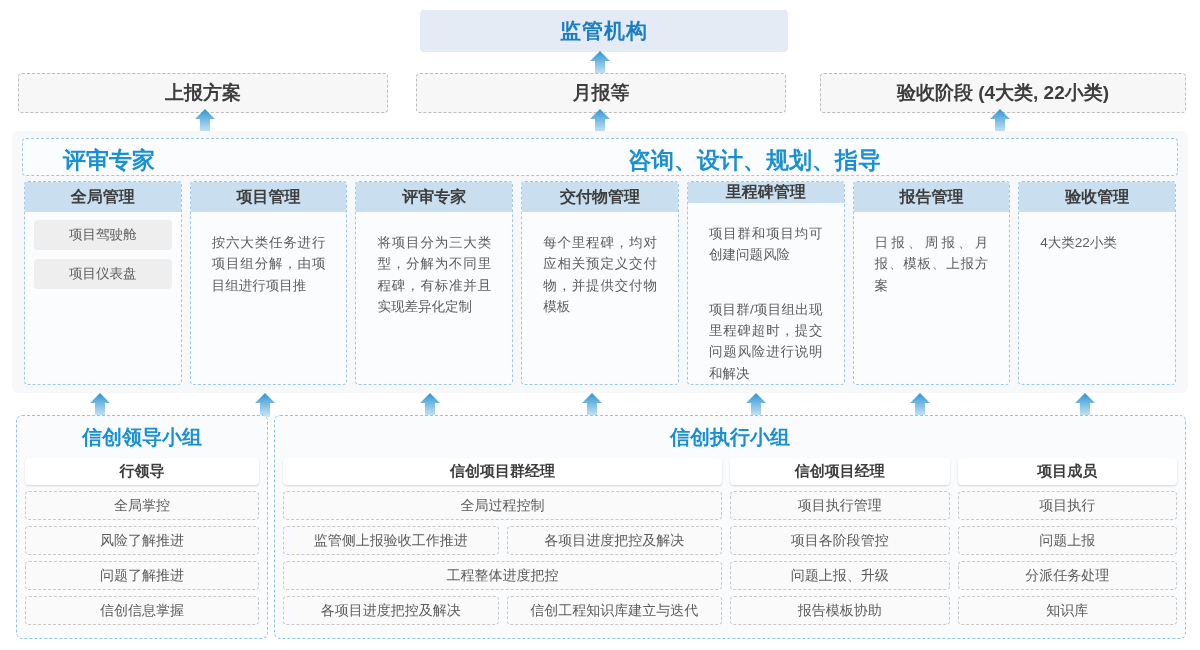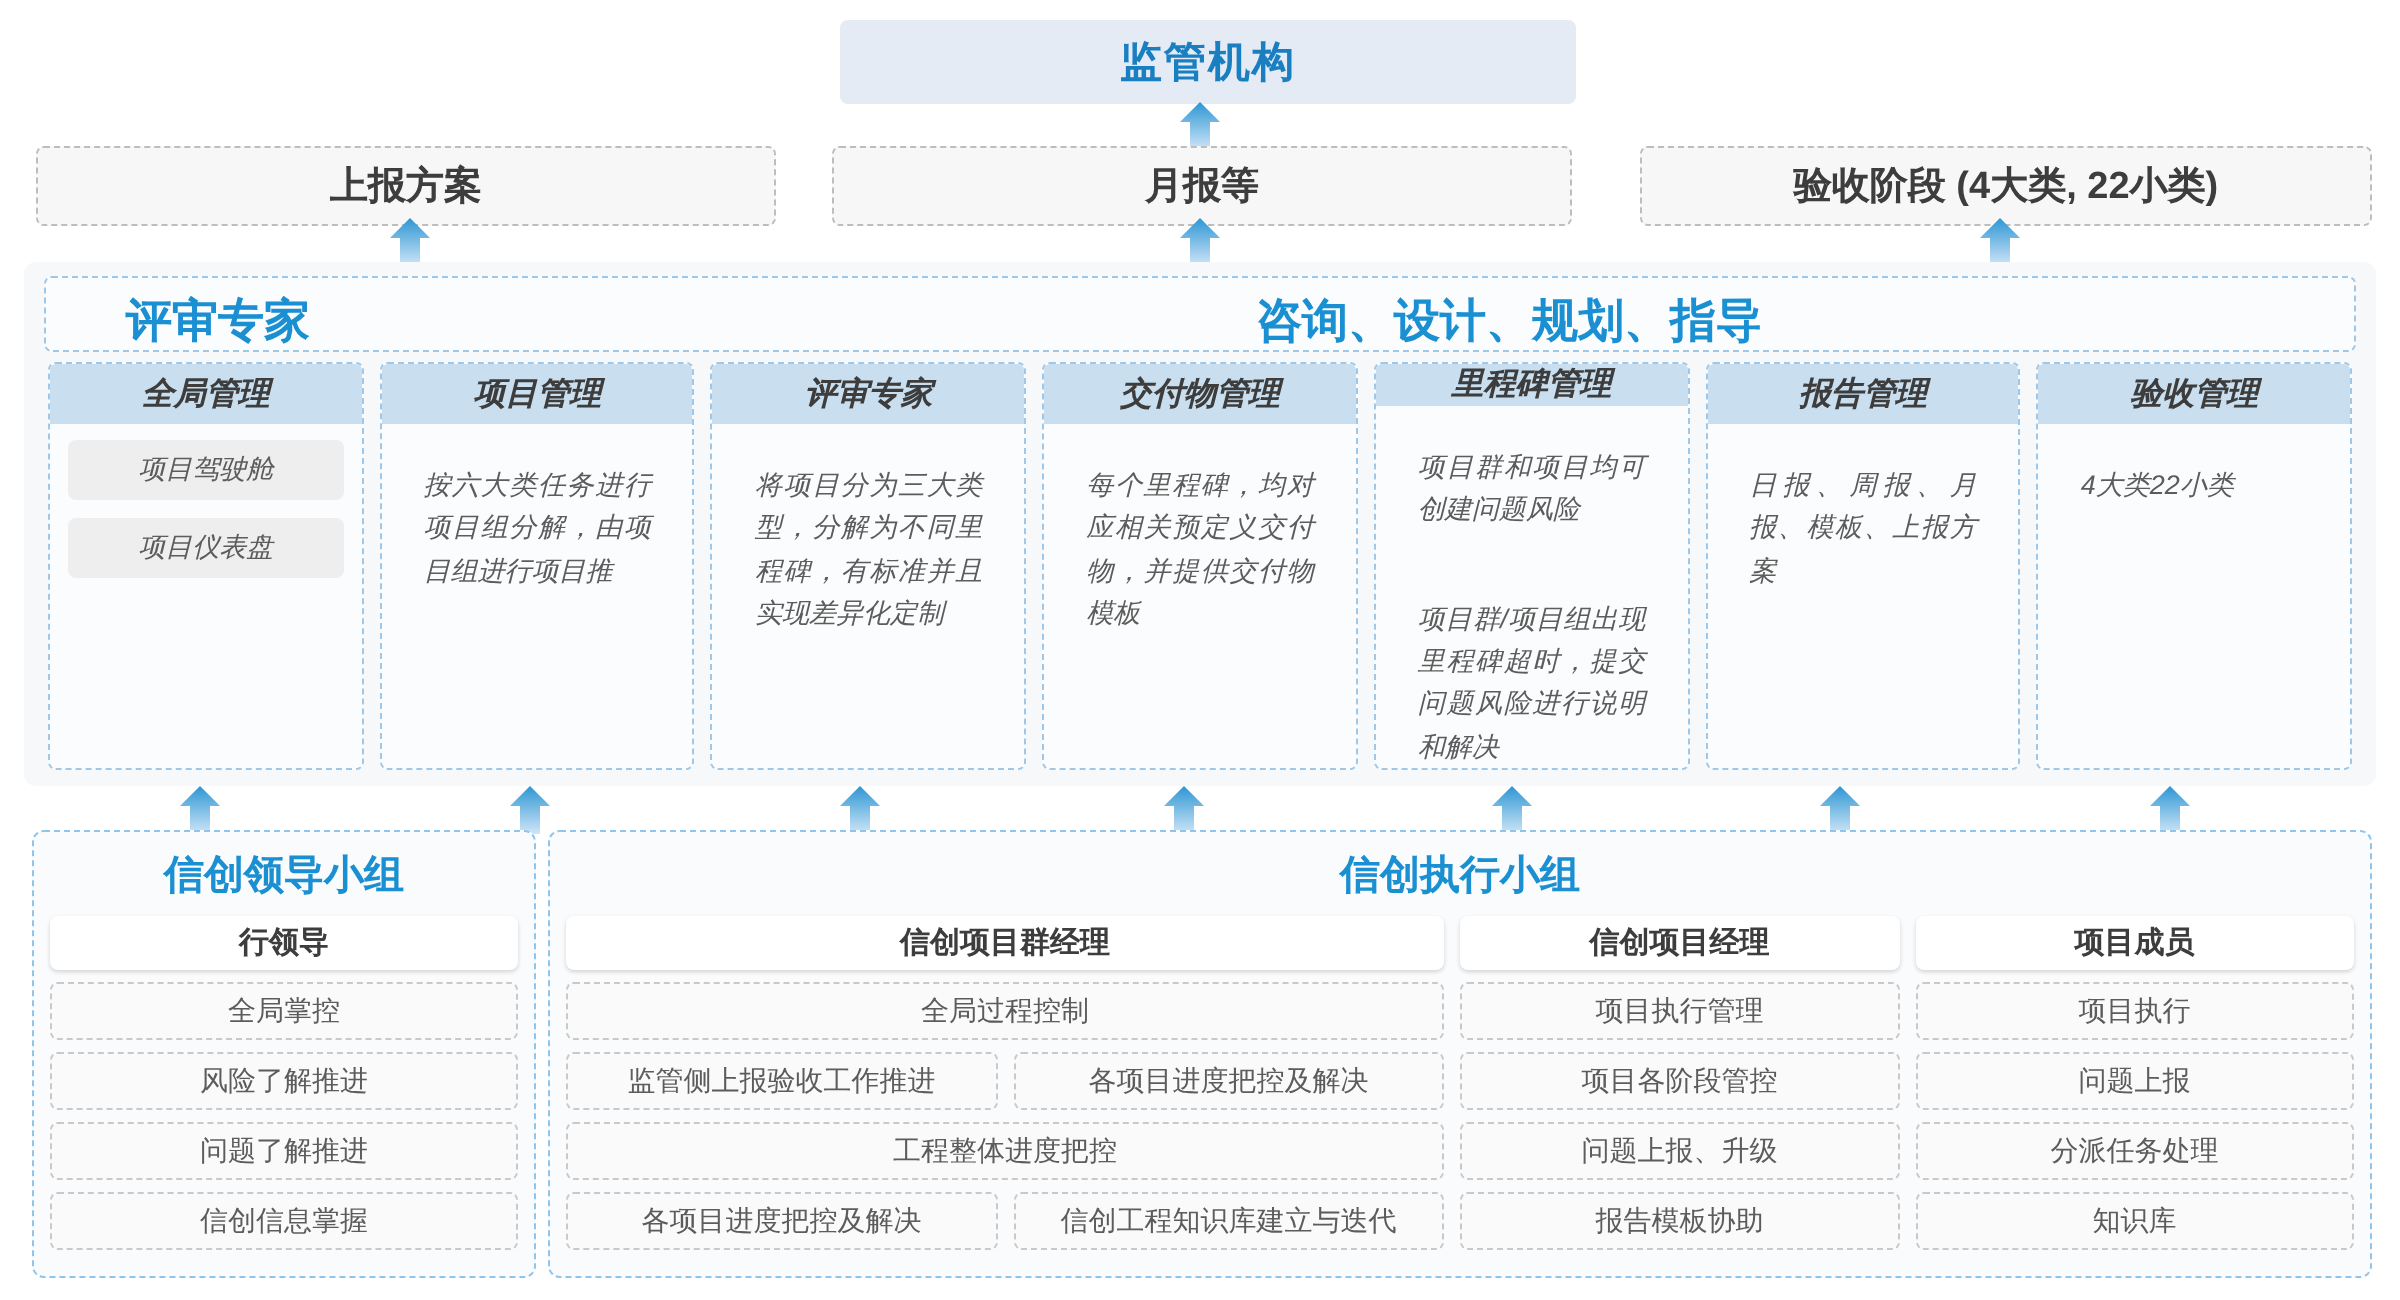--- a/index.html
+++ b/index.html
@@ -47,21 +47,21 @@
     position:absolute;left:10px;top:7px;width:1154px;height:36px;
     border:1px dashed #9fc8e8;border-radius:4px;background:#fbfcfd;
   }
   .mid-head .lbl{
     position:absolute;top:6px;font-size:23px;font-weight:bold;color:#1a8fd1;
   }
   .mid-head .lbl.l{left:40px;}
   .mid-head .lbl.r{left:605px;}
 
   .cols{position:absolute;left:12px;top:50px;width:1152px;height:204px;
-        display:flex;gap:8px;font-style:italic;}
+        display:flex;gap:8px;}
   .col{
     flex:1 1 0;border:1px dashed #9fc8e8;border-radius:4px;
     background:#fbfcfd;display:flex;flex-direction:column;overflow:hidden;
   }
   .col-head{
     height:30px;background:#c9dff0;
     display:flex;align-items:center;justify-content:center;
   }
   .col-head .t{font-size:16px;font-weight:bold;color:#3d3d3d;}
   .col-body{flex:1;padding:8px 9px 6px;display:flex;flex-direction:column;gap:9px;}

